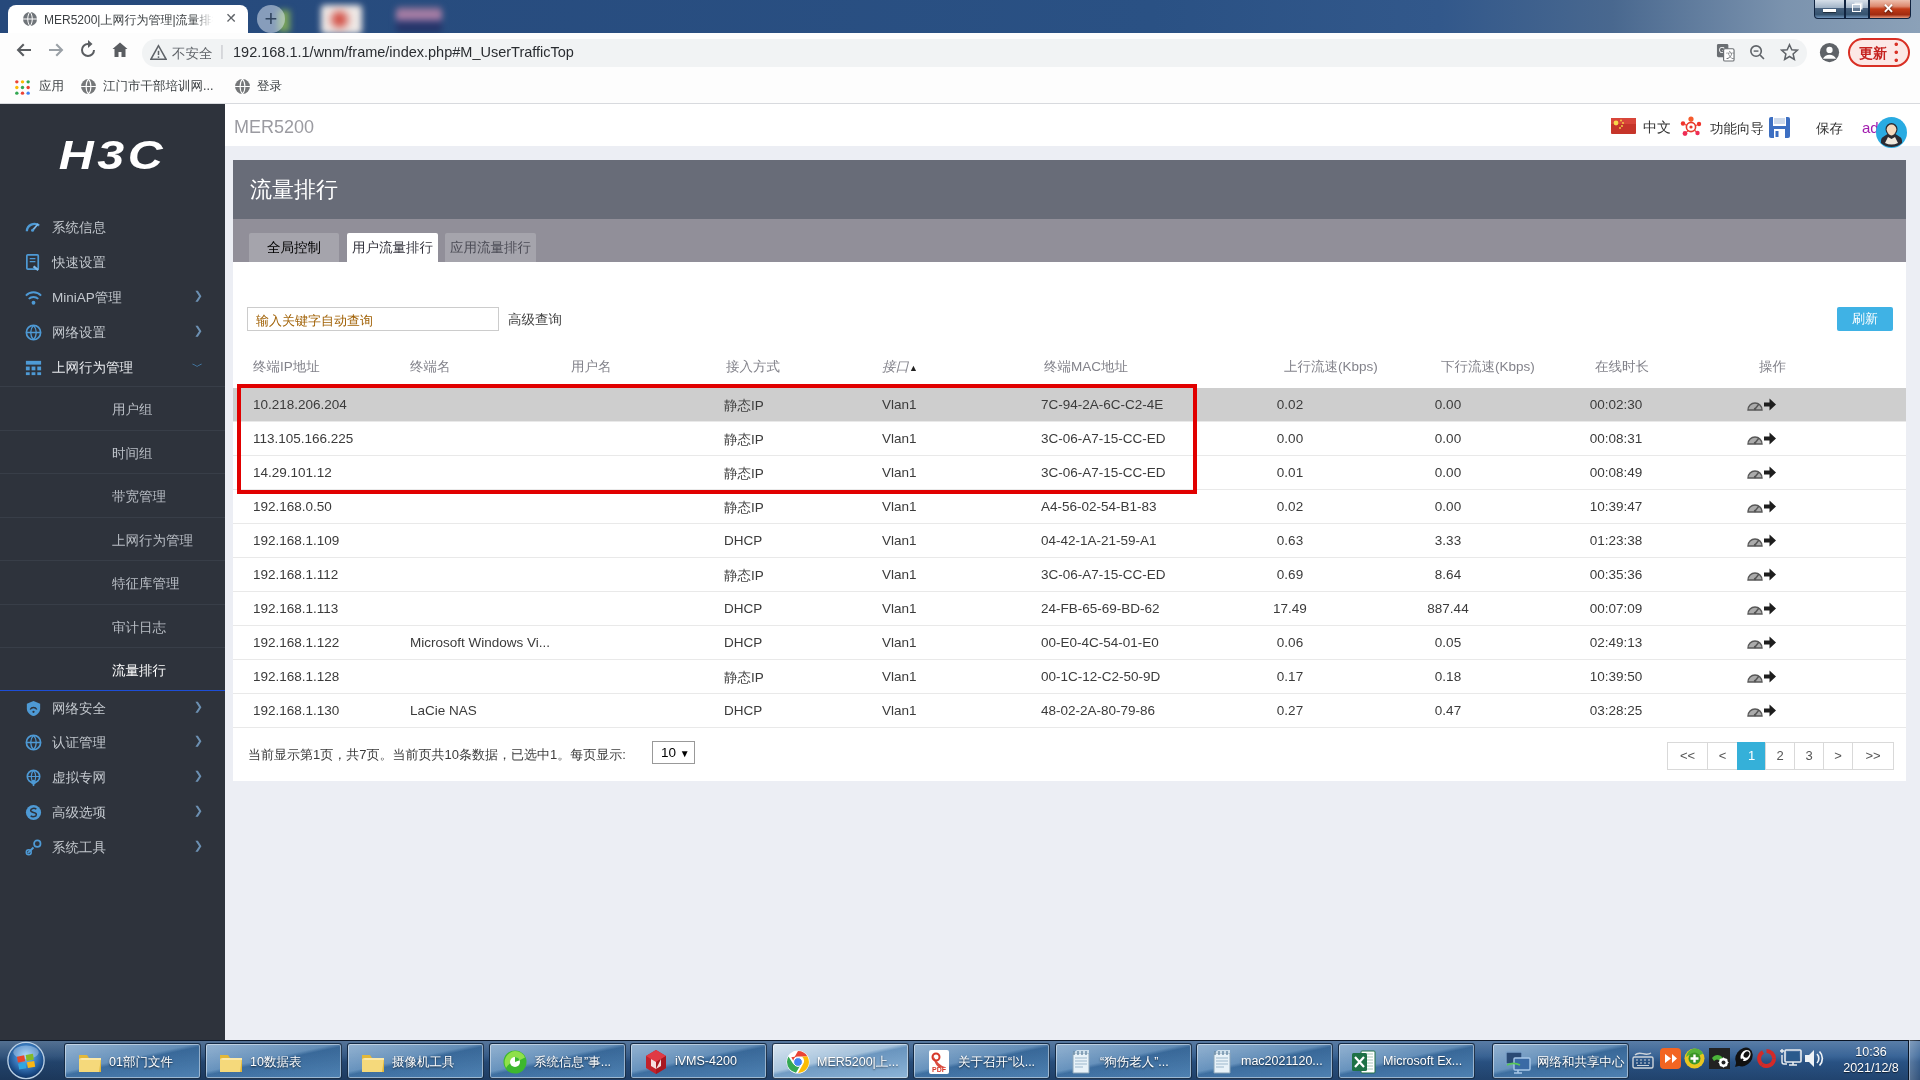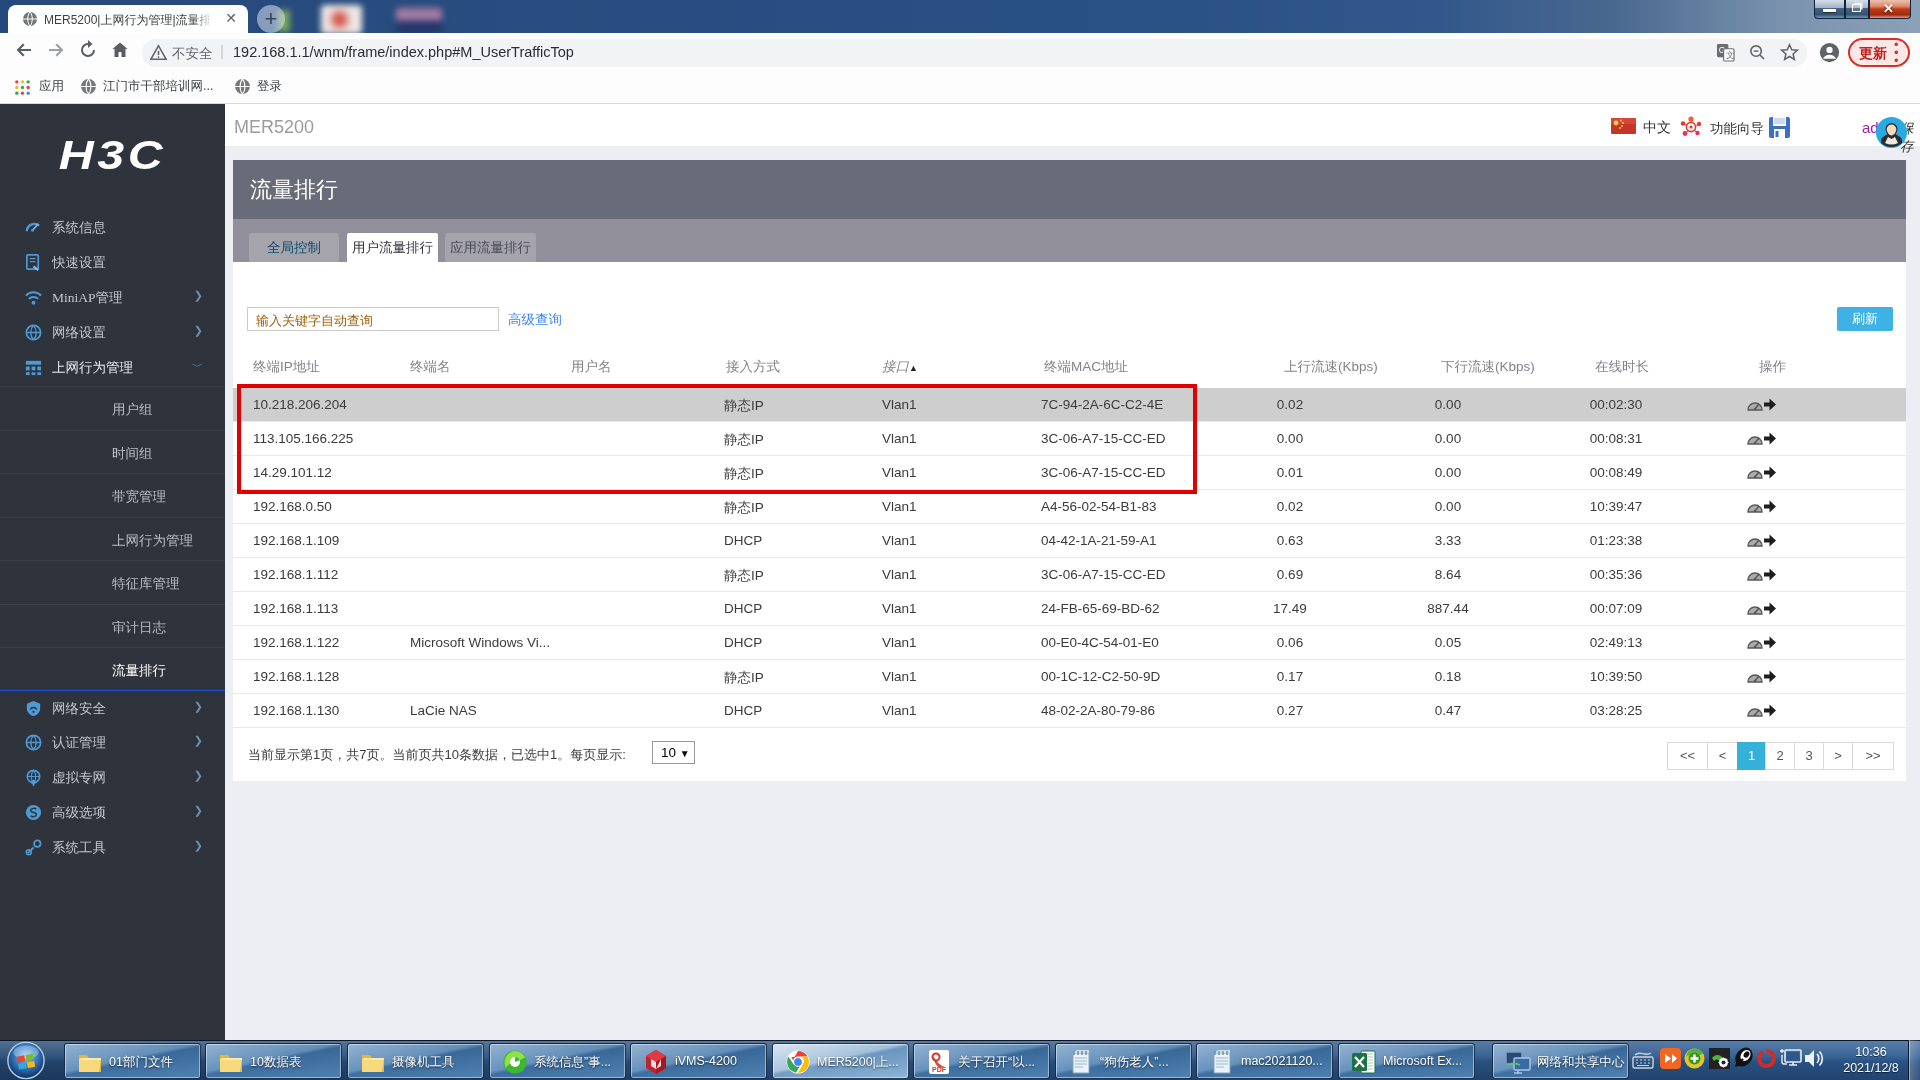--- a/index.html
+++ b/index.html
@@ -19,36 +19,36 @@
 #bookmarks{position:absolute;left:0;top:70px;width:1920px;height:34px;background:#fdfdfd;border-bottom:1px solid #d8dade;}
 .navic{position:absolute;top:40px;}
 .bmtext{position:absolute;top:78px;font-size:12.5px;color:#3c4043;}
 #wbtns{position:absolute;left:1814px;top:0;height:19px;}
 
 .wb{position:absolute;top:0;height:19px;border:1px solid #10233f;border-top:none;}
 
 #sidebar{position:absolute;left:0;top:104px;width:225px;height:936px;background:#2e333c;}
 #h3clogo{position:absolute;left:0;top:132px;width:225px;text-align:center;color:#fff;font-size:41px;font-weight:bold;font-style:italic;letter-spacing:3px;transform:scaleX(1.18);}
 .mi{position:absolute;left:0;width:225px;height:35px;color:#c3c8ce;font-size:13.5px;}
-.mi .t{position:absolute;left:52px;top:9px;font-family:Liberation Serif, serif;}
+.mi .t{position:absolute;left:52px;top:9px;}
 .mi .ch{position:absolute;right:22px;top:9px;color:#6c90b2;font-size:11px;}
 .smi{position:absolute;left:0;width:225px;height:44px;color:#b9bec5;font-size:13.5px;border-top:1px solid #383e48;}
 .smi .t{position:absolute;left:112px;top:14px;}
 .ic{position:absolute;left:24px;top:8px;width:19px;height:19px;}
 #main{position:absolute;left:225px;top:104px;width:1695px;height:936px;background:#eceef4;}
 #mhead{position:absolute;left:225px;top:104px;width:1695px;height:42px;background:#ffffff;}
 #mer{position:absolute;left:234px;top:117px;font-size:18px;color:#9b9ba1;}
 #titlebar{position:absolute;left:233px;top:160px;width:1673px;height:59px;background:#686c78;}
 #titlebar .t{position:absolute;left:17px;top:15px;font-size:22px;color:#fff;}
 #ptabs{position:absolute;left:233px;top:219px;width:1673px;height:43px;background:#918f99;}
 .ptab{position:absolute;top:233px;height:29px;font-size:13.5px;text-align:center;line-height:29px;border-radius:2px 2px 0 0;}
 #panel{position:absolute;left:233px;top:262px;width:1673px;height:519px;background:#fff;}
 #searchbox{position:absolute;left:247px;top:307px;width:252px;height:24px;border:1px solid #ccc;background:#fff;}
 #searchbox span{position:absolute;left:8px;top:4px;font-size:13px;color:#a16207;}
-#advq{position:absolute;left:508px;top:311px;font-size:13.5px;color:#3b82f6;}
+#advq{position:absolute;left:508px;top:311px;font-size:13.5px;color:#404040;}
 #refresh{position:absolute;left:1837px;top:307px;width:56px;height:24px;background:#3fb2e5;color:#fff;font-size:13px;text-align:center;line-height:24px;border-radius:2px;}
 .th{position:absolute;top:358px;font-size:13.5px;color:#83838b;}
 .row{position:absolute;left:233px;width:1673px;height:34px;border-bottom:1px solid #e9e9e9;font-size:13.5px;color:#3b3b3b;}
 .row div{position:absolute;top:9px;}
 .cc1{left:20px;}.cc2{left:177px;}.cc4{left:491px;}.cc5{left:649px;}.cc6{left:808px;}
 .cc7{left:1007px;width:100px;text-align:center;}.cc8{left:1165px;width:100px;text-align:center;}
 .cc9{left:1333px;width:100px;text-align:center;}.cc10{left:1513px;width:60px;top:8px!important;}
 #redbox{position:absolute;left:237px;top:384px;width:960px;height:110px;border:4px solid #e10000;}
 #footer{position:absolute;left:248px;top:746px;font-size:13px;color:#3b3b3b;}
 #psel{position:absolute;left:652px;top:741px;width:43px;height:23px;border:1px solid #999;font-size:13.5px;color:#000;text-align:left;line-height:21px;padding-left:8px;}
@@ -295,33 +295,33 @@
     <path d="M11 5.5v1.5M16.8 9l-1.5.7M16 15.5l-1.3-1M6.8 15.8l1.2-1.2M5 8.5l1.6.8" stroke="#e8392b" stroke-width="1.2"></path>
   </svg>
 <div class="abs" style="left:1710px;top:120px;font-size:13.5px;color:#333;">功能向导</div>
 <svg class="abs" style="left:1768px;top:116px;" width="23" height="23" viewBox="0 0 23 23">
     <rect x="1" y="1" width="21" height="21" rx="2" fill="#3d6fc2"></rect>
     <rect x="5" y="1" width="13" height="9" fill="#fff"></rect>
     <path d="M6 3h11M6 5h11M6 7h11" stroke="#9db5d8" stroke-width="1"></path>
     <rect x="6" y="13" width="11" height="10" fill="#fff"></rect>
     <rect x="7.5" y="15" width="3" height="6" fill="#3d6fc2"></rect>
   </svg>
-<div class="abs" style="left:1900px;top:120px;font-size:13.5px;color:#333;font-style:italic;">保存</div>
+<div class="abs" style="left:1816px;top:120px;font-size:13.5px;color:#333;">保存</div>
 <div class="abs" style="left:1862px;top:119px;font-size:15px;color:#a21caf;">admin</div>
 <svg class="abs" style="left:1876px;top:117px;" width="31" height="31" viewBox="0 0 31 31">
     <circle cx="15.5" cy="15.5" r="15.5" fill="#29abe2"></circle>
     <path d="M15.5 6a6 6 0 0 1 6 6c0 2-1 4-2 5l4.5 3c1.5 1 2 2.5 2 4v2a15.5 15.5 0 0 1-21 0v-2c0-1.5.5-3 2-4l4.5-3c-1-1-2-3-2-5a6 6 0 0 1 6-6z" fill="#2b2b33"></path>
     <path d="M15.5 7.5a4.8 4.8 0 0 1 4.8 4.8c0 2.6-2.2 6.2-4.8 6.2s-4.8-3.6-4.8-6.2a4.8 4.8 0 0 1 4.8-4.8z" fill="#f5d9bd"></path>
     <path d="M9 26l3-6 3.5 2 3.5-2 3 6a15.5 15.5 0 0 1-13 0z" fill="#efe8dd"></path>
   </svg>
 <div id="titlebar">
     <div class="t">流量排行</div>
   </div>
 <div id="ptabs"></div>
-<div class="ptab" style="left:249px;width:90px;background:#a5a4ac;color:#0c4a6e;">全局控制</div>
+<div class="ptab" style="left:249px;width:90px;background:#a5a4ac;color:#000000;">全局控制</div>
 <div class="ptab" style="left:347px;width:91px;background:#ffffff;color:#33333d;">用户流量排行</div>
 <div class="ptab" style="left:445px;width:91px;background:#a5a4ac;color:#4c4c56;">应用流量排行</div>
 <div id="panel"></div>
 <div class="th" style="left:253px;">终端IP地址</div>
 <div class="th" style="left:410px;">终端名</div>
 <div class="th" style="left:571px;">用户名</div>
 <div class="th" style="left:726px;">接入方式</div>
 <div class="th" style="left:882px;font-style:italic;">接口<span style="font-style:normal;font-size:9px;color:#222;">▲</span></div>
 <div class="th" style="left:1044px;">终端MAC地址</div>
 <div class="th" style="left:1284px;">上行流速(Kbps)</div>

